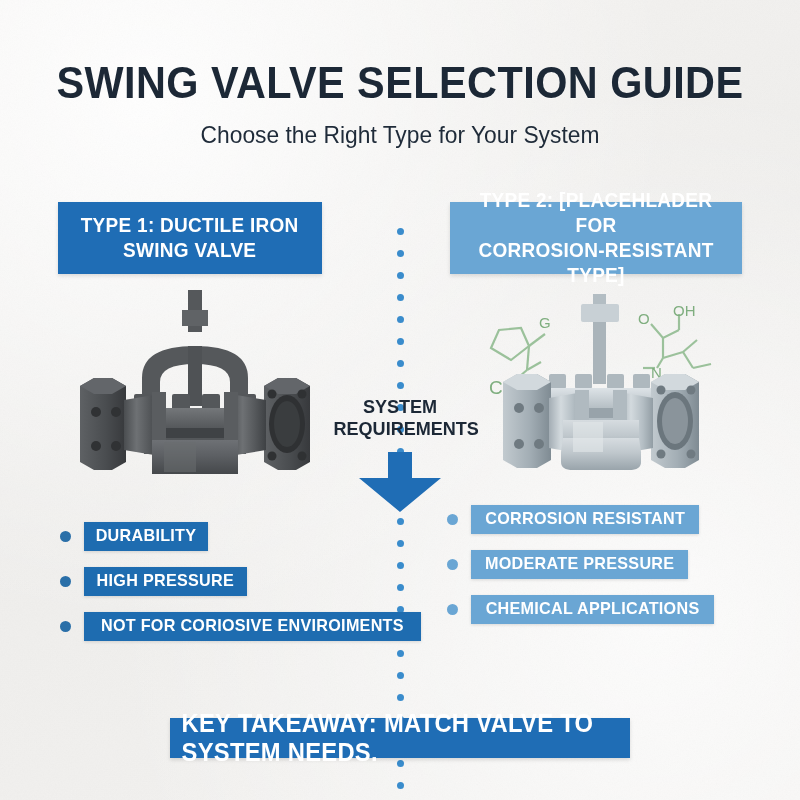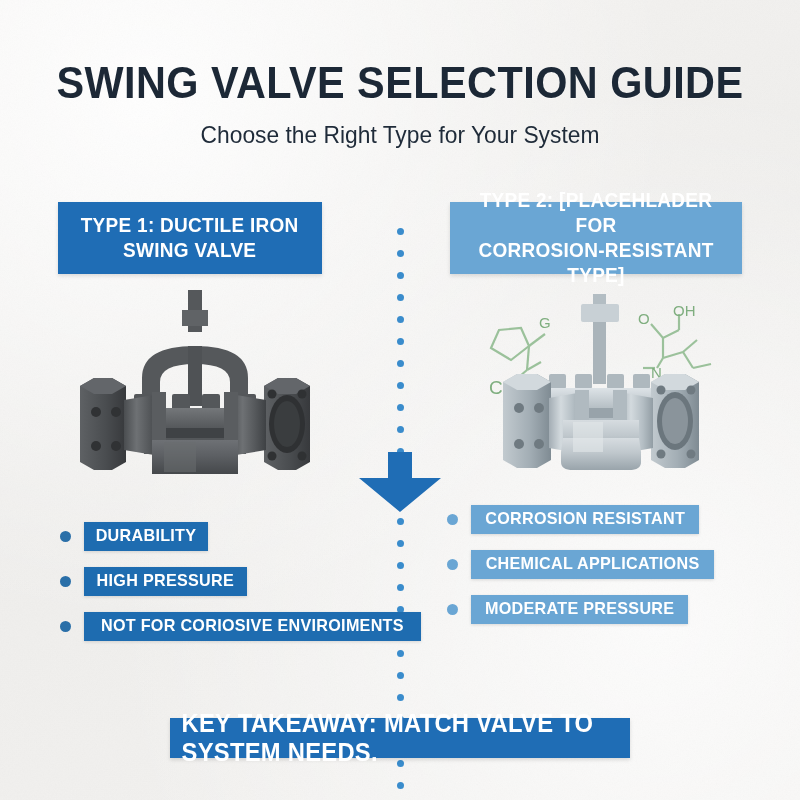--- a/index.html
+++ b/index.html
@@ -390,20 +390,24 @@
     <circle cx="208" cy="164" r="4.5" fill="#6f7a81"></circle>
 
     <path d="M170 108 L136 102 L136 164 L170 158 Z" fill="url(#ltBodyH)"></path>
     <rect x="130" y="100" width="14" height="68" fill="#b0bac0"></rect>
 
     <rect x="80" y="130" width="76" height="34" fill="url(#ltBody)"></rect>
     <path d="M80 148 L156 148 L158 162 L158 172 Q158 180 146 180 L90 180 Q78 180 78 172 L78 162 Z" fill="url(#ltBody)"></path>
     <rect x="90" y="132" width="30" height="30" fill="#e2e7ea" opacity="0.6"></rect>
   </svg>
 
+  <div class="center-label">
+    <span>SYSTEM</span>
+    <span>REQUIREMENTS</span>
+  </div>
   <svg id="arrow" width="90" height="62" viewBox="0 0 90 62">
     <path d="M33 0 L57 0 L57 26 L86 26 L45 60 L4 26 L33 26 Z" fill="#1f6db5"></path>
   </svg>
 
   <div class="dots" id="dots-bottom">
       <div class="dot" style="background: rgb(58, 140, 204);"></div>
       <div class="dot" style="background: rgb(58, 140, 204);"></div>
       <div class="dot" style="background: rgb(58, 140, 204);"></div>
       <div class="dot" style="background: rgb(58, 140, 204);"></div>
       <div class="dot" style="background: rgb(58, 140, 204);"></div>
@@ -431,25 +435,25 @@
         <div class="bullet-chip" style="background: rgb(30, 108, 176);"><span>NOT FOR CORIOSIVE ENVIROIMENTS</span></div>
       </div>
     </div>
   <div class="bullets" id="bullets-right">
       <div class="bullet-row">
         <div class="bullet-dot" style="background: rgb(106, 166, 212);"></div>
         <div class="bullet-chip" style="background: rgb(106, 166, 212);"><span>CORROSION RESISTANT</span></div>
       </div>
       <div class="bullet-row">
         <div class="bullet-dot" style="background: rgb(106, 166, 212);"></div>
+        <div class="bullet-chip" style="background: rgb(106, 166, 212);"><span>MODERATE PRESSURE</span></div>
+      </div>
+      <div class="bullet-row">
+        <div class="bullet-dot" style="background: rgb(106, 166, 212);"></div>
         <div class="bullet-chip" style="background: rgb(106, 166, 212);"><span>CHEMICAL APPLICATIONS</span></div>
-      </div>
-      <div class="bullet-row">
-        <div class="bullet-dot" style="background: rgb(106, 166, 212);"></div>
-        <div class="bullet-chip" style="background: rgb(106, 166, 212);"><span>MODERATE PRESSURE</span></div>
       </div>
     </div>
 
   <div id="takeaway" style="background: rgb(31, 109, 181);">
     <span>KEY TAKEAWAY: MATCH VALVE TO SYSTEM NEEDS.</span>
   </div>
 
 </div>
 
 </body></html>

